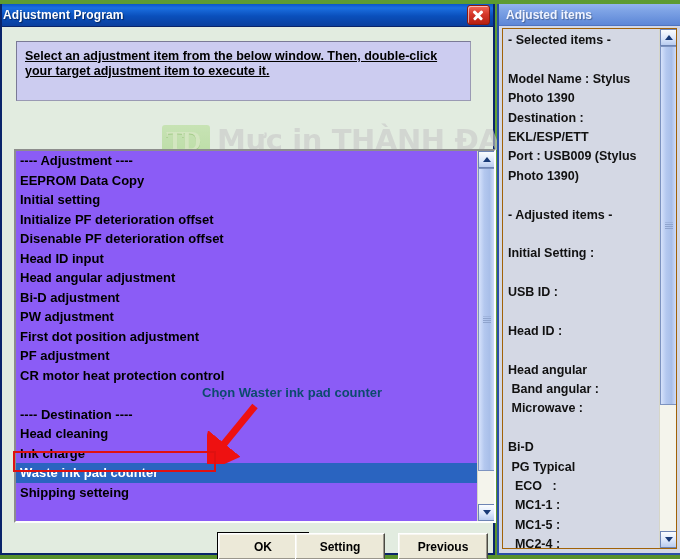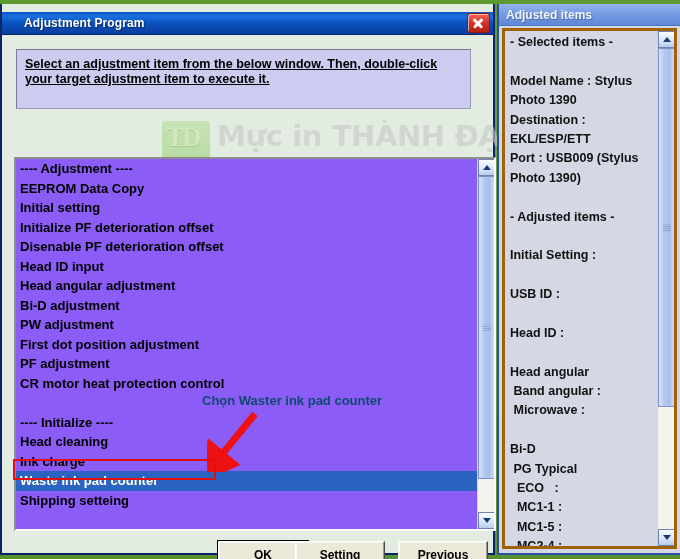--- a/index.html
+++ b/index.html
@@ -16,23 +16,22 @@
   .dialog{
     position:absolute;left:0;top:4px;width:495px;height:551px;
     border:2px solid #0a246a;border-top:none;
     background:#e2ece0;
     box-sizing:border-box;
   }
   .titlebar{
     height:22px;
     background:linear-gradient(180deg,#0b56c8 0%,#1b6fe0 18%,#0a4fbb 55%,#0a3f9e 100%);
     display:flex;align-items:center;
-    padding:0 3px 0 22px;
+    padding:0 3px 0 1px;
     border-bottom:1px solid #0a246a;
-    margin-top:8px;
   }
   .title-text{
     color:#fff;font-weight:bold;font-size:12px;letter-spacing:.1px;
     text-shadow:1px 1px 1px rgba(0,0,0,.45);
     flex:1;white-space:nowrap;
   }
   .close-btn{
     width:21px;height:18px;border-radius:3px;
     background:linear-gradient(180deg,#f26a5a 0%,#d6372a 45%,#b51f12 100%);
     border:1px solid #8d1a0d;
@@ -135,32 +134,32 @@
     display:flex;align-items:center;padding-left:7px;
     border-bottom:1px solid #4f74c0;
   }
   .panel-title span{
     color:#f0f4ff;font-weight:bold;font-size:12px;
     text-shadow:1px 1px 1px rgba(0,0,0,.3);
   }
   .panel-body{
     position:absolute;left:3px;top:24px;right:3px;bottom:4px;
     background:#d4d8e4;
-    border:3px solid #a16207;
+    border:1px solid #a16207;
     box-sizing:border-box;overflow:hidden;
   }
   .panel-text{
     position:absolute;left:5px;top:2px;right:18px;
     font-size:12.5px;font-weight:bold;color:#111;line-height:19.4px;
     white-space:pre;
   }
   .panel-text .ln{height:19.4px;}
 
   
-  .wm{position:absolute;pointer-events:none;}
+  .wm{position:absolute;pointer-events:none;margin-top:12px;}
   #wm-logo{
     left:160px;top:86px;width:48px;height:44px;
     background:linear-gradient(180deg,#bfe0a6 0%,#a9d68c 100%);
     border-radius:3px;opacity:.75;
     overflow:hidden;
   }
   #wm-logo .td{
     position:absolute;left:4px;top:1px;
     font-size:27px;font-weight:bold;color:#cfe4b6;
     font-family:"Liberation Serif", serif;letter-spacing:-2px;
@@ -229,21 +228,21 @@
           <div class="li">Initialize PF deterioration offset</div>
           <div class="li">Disenable PF deterioration offset</div>
           <div class="li">Head ID input</div>
           <div class="li">Head angular adjustment</div>
           <div class="li">Bi-D adjustment</div>
           <div class="li">PW adjustment</div>
           <div class="li">First dot position adjustment</div>
           <div class="li">PF adjustment</div>
           <div class="li">CR motor heat protection control</div>
           <div class="li gap"></div>
-          <div class="li">---- Initialize ----</div>
+          <div class="li">---- Destination ----</div>
           <div class="li">Head cleaning</div>
           <div class="li">Ink charge</div>
           <div class="li sel">Waste ink pad counter</div>
           <div class="li">Shipping setteing</div>
           <div class="li gap"></div>
         </div>
 
       <div class="vscroll">
         <div class="sb-btn">
           <div class="arr up"></div>

